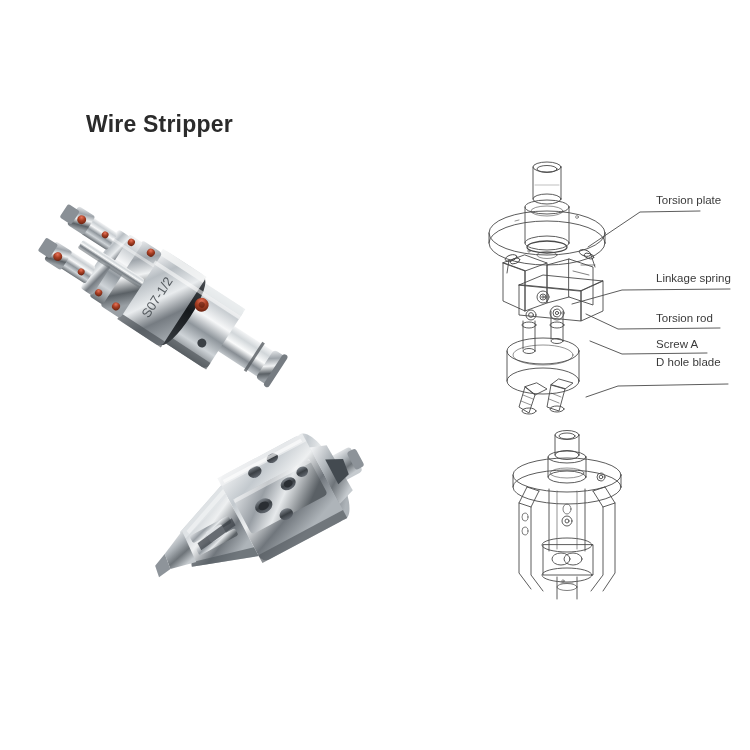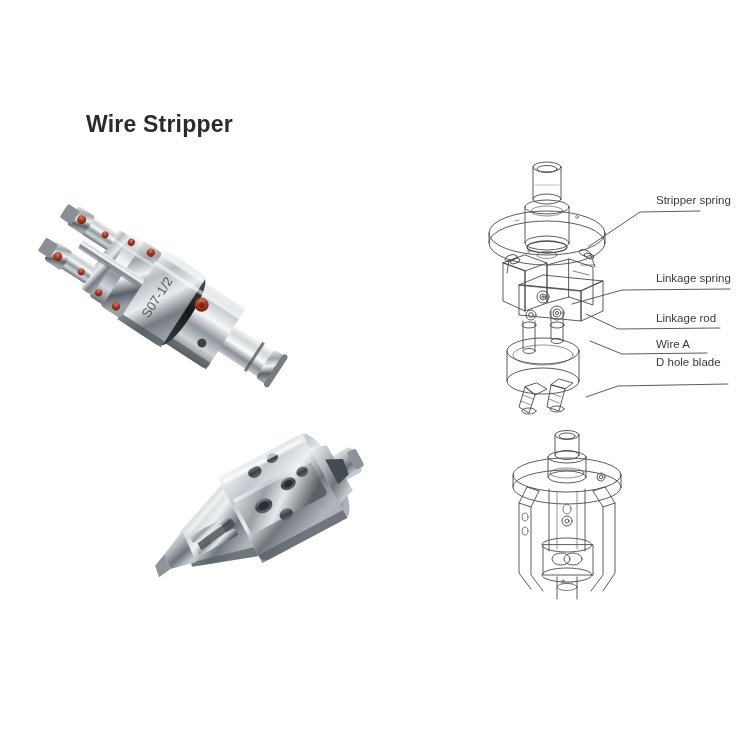--- a/index.html
+++ b/index.html
@@ -305,24 +305,24 @@
   <svg style="position:absolute; left:0; top:0; width:750px; height:750px; pointer-events:none;">
     <g fill="none" stroke="#4a4a4a" stroke-width="0.9" stroke-linecap="round">
       <path d="M 700,211 L 640,212 L 588,247"></path>
       <path d="M 730,289 L 622,290 L 572,304"></path>
       <path d="M 720,328 L 618,329 L 586,314"></path>
       <path d="M 707,353 L 622,354 L 590,341"></path>
       <path d="M 728,384 L 618,386 L 586,397"></path>
     </g>
   </svg>
 
-  <div class="callout" style="left:656px; top:194px;">Stripper spring</div>
+  <div class="callout" style="left:656px; top:194px;">Torsion plate</div>
   <div class="callout" style="left:656px; top:272px;">Linkage spring</div>
-  <div class="callout" style="left:656px; top:312px;">Linkage rod</div>
-  <div class="callout" style="left:656px; top:338px;">Wire A</div>
+  <div class="callout" style="left:656px; top:312px;">Torsion rod</div>
+  <div class="callout" style="left:656px; top:338px;">Screw A</div>
   <div class="callout" style="left:656px; top:356px;">D hole blade</div>
 
   <div class="linedraw" style="left:505px; top:425px; width:125px; height:175px;">
     <svg width="125" height="175" viewBox="0 0 125 175">
       <g fill="none" stroke="#4a4a4a" stroke-width="0.9" stroke-linejoin="round" stroke-linecap="round">
 
         <ellipse cx="62" cy="10" rx="12" ry="4.5"></ellipse>
         <ellipse cx="62" cy="11" rx="8" ry="3"></ellipse>
         <path d="M 50,10 L 50,30"></path>
         <path d="M 74,10 L 74,30"></path>

